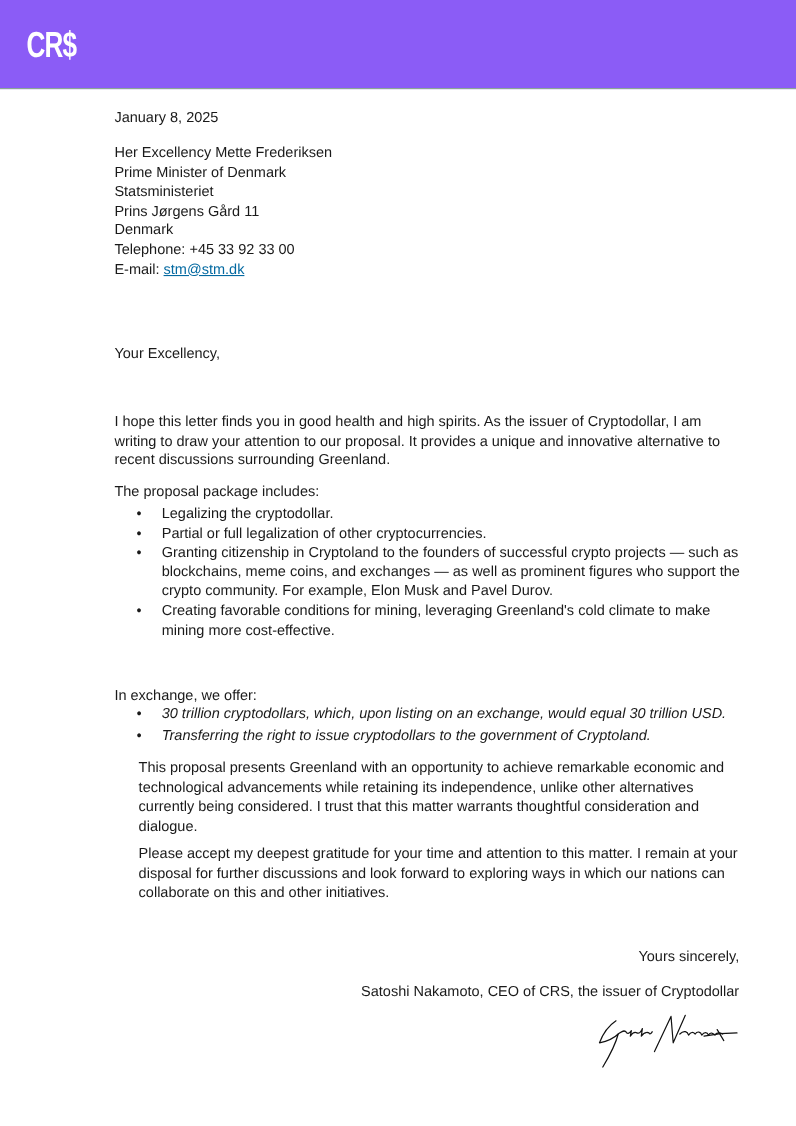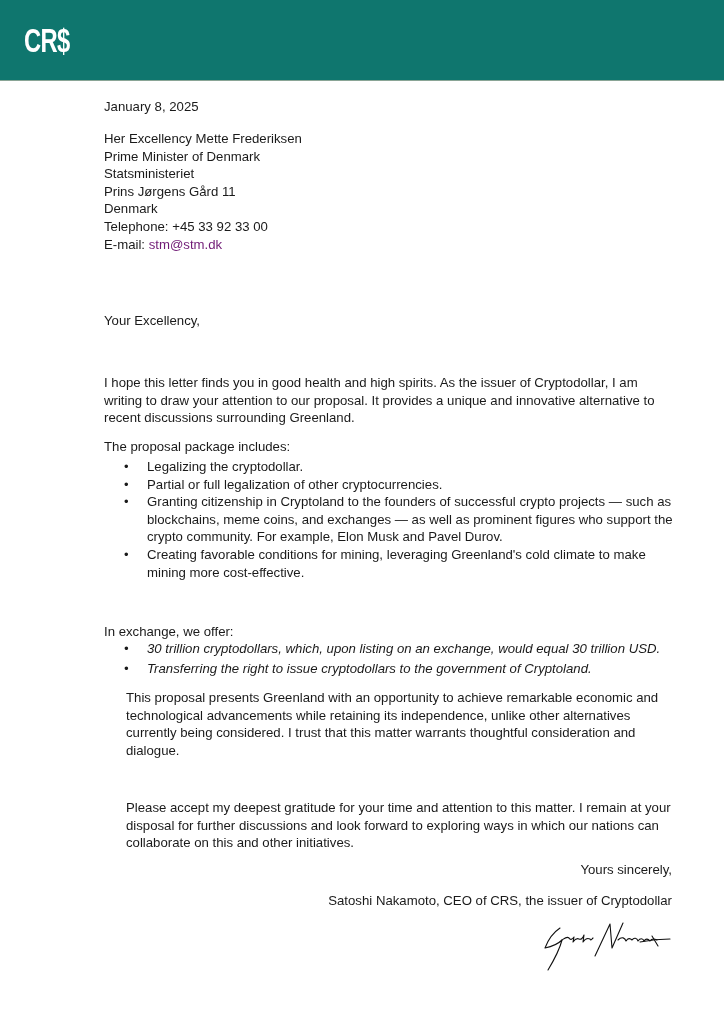--- a/index.html
+++ b/index.html
@@ -1,46 +1,46 @@
 <!DOCTYPE html>
 <html><head>
   <meta charset="utf-8">
   <style>
     html, body { margin: 0; padding: 0; }
     body {
       width: 724px; height: 1024px; background: #ffffff; position: relative; overflow: hidden;
       font-family: "Liberation Sans", sans-serif; color: #1a1a1a; font-size: 13.2px;
     }
     .header {
-      position: absolute; left: 0; top: 0; width: 724px; height: 80px; background: #0f766e;
+      position: absolute; left: 0; top: 0; width: 724px; height: 80px; background: #8b5cf6;
       border-bottom: 1px solid #8aa596;
     }
     .logo {
       position: absolute; left: 24px; top: 24px; color: #fff;
       font-family: "Liberation Sans", sans-serif; font-weight: bold; font-size: 33px;
       letter-spacing: -1px; transform: scaleX(0.72); transform-origin: left top; line-height: 1;
     }
     .content { position: absolute; left: 104px; top: 98px; width: 580px; line-height: 17.6px; }
     .block { margin: 0; }
     .date { position: absolute; top: 0; left: 0; }
     .address { position: absolute; top: 32px; left: 0; }
     .address div { white-space: nowrap; }
-    .email-link { color: #701a75; }
+    .email-link { color: #0369a1; text-decoration: underline; }
     .salutation { position: absolute; top: 214px; left: 0; }
     .intro { position: absolute; top: 276px; left: 0; width: 570px; }
     .pkg-heading { position: absolute; top: 340px; left: 0; }
     ul { margin: 0; padding: 0; list-style: none; }
     ul li { position: relative; padding-left: 43px; }
     ul li::before { content: "•"; position: absolute; left: 20px; top: 0; font-size: 13px; }
     .pkg-list { position: absolute; top: 360px; left: 0; width: 570px; }
     .offer-heading { position: absolute; top: 525px; left: 0; }
     .offer-list { position: absolute; top: 542px; left: 0; width: 580px; }
     .offer-list li { padding-left: 43px; margin-bottom: 2px; font-style: italic; }
     .para1 { position: absolute; top: 591px; left: 22px; width: 550px; }
-    .para2 { position: absolute; top: 701px; left: 22px; width: 560px; }
+    .para2 { position: absolute; top: 669px; left: 22px; width: 560px; }
     .closing { position: absolute; top: 763px; right: 12px; text-align: right; white-space: nowrap; }
     .signoff { position: absolute; top: 794px; right: 12px; text-align: right; white-space: nowrap; }
     .signature { position: absolute; left: 540px; top: 918px; width: 135px; height: 55px; }
   </style>
 </head>
 <body>
 
 <div class="header">
   <div class="logo">CR$</div>
 </div>

